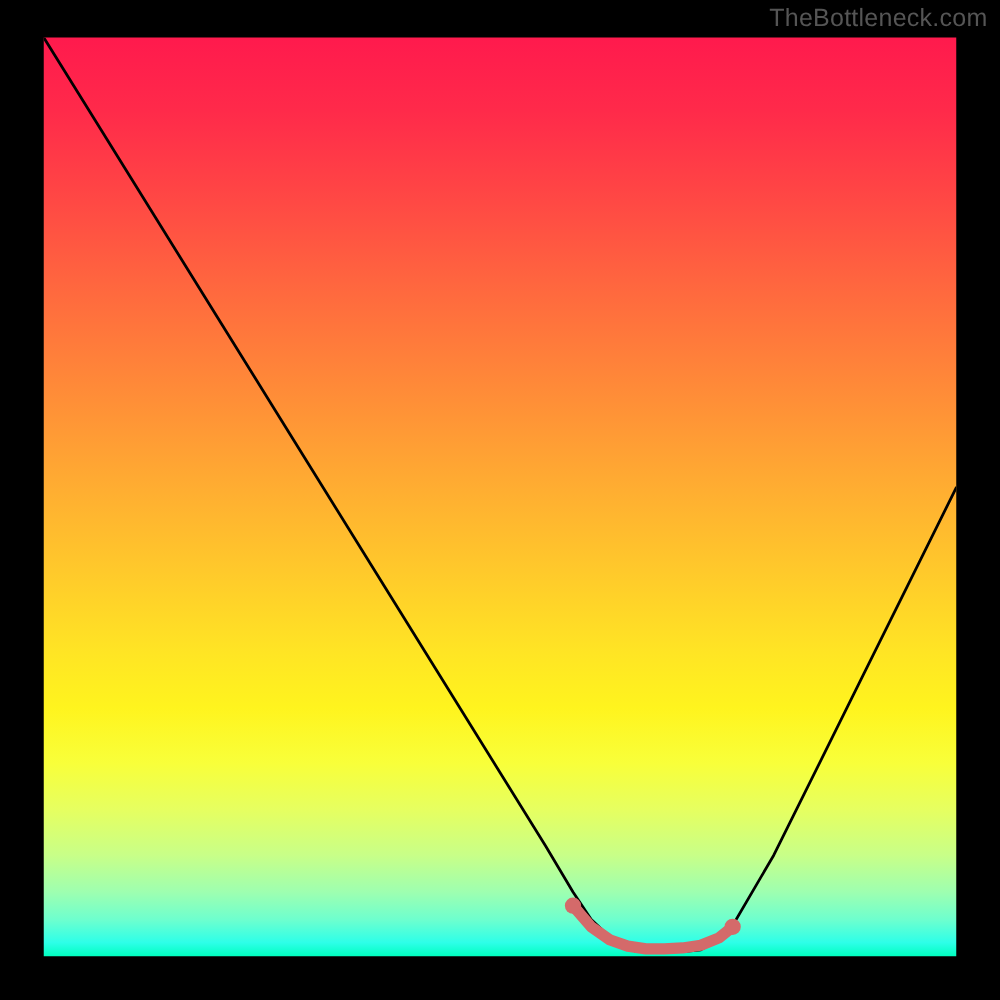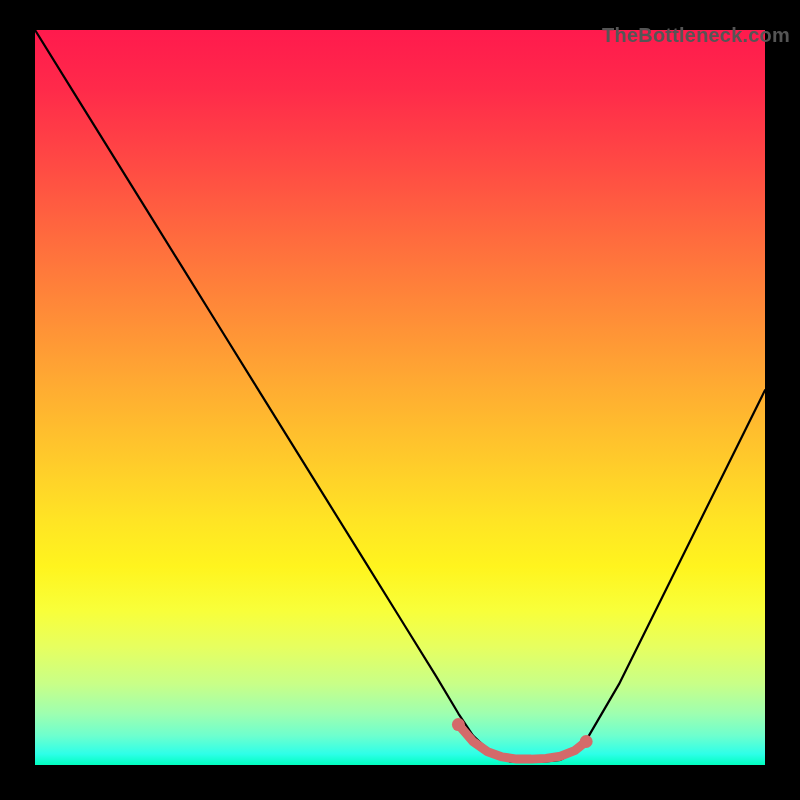--- a/index.html
+++ b/index.html
@@ -11,24 +11,23 @@
     font-family: Arial, Helvetica, sans-serif;
     position: relative;
     overflow: hidden;
   }
   .watermark {
     position: absolute;
     top: 4px;
     right: 10px;
     color: #555;
     font-size: 20px;
-    font-weight: 700;
+    font-weight: 400;
     z-index: 10;
     letter-spacing: 0.2px;
-    margin-top: 20px;
   }
   .plot-area {
     position: absolute;
     left: 35px;
     top: 30px;
     width: 730px;
     height: 735px;
   }
   .gradient-bg {
     position: absolute;

